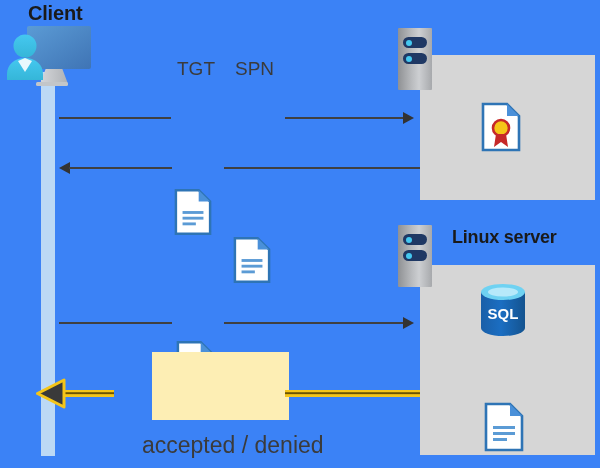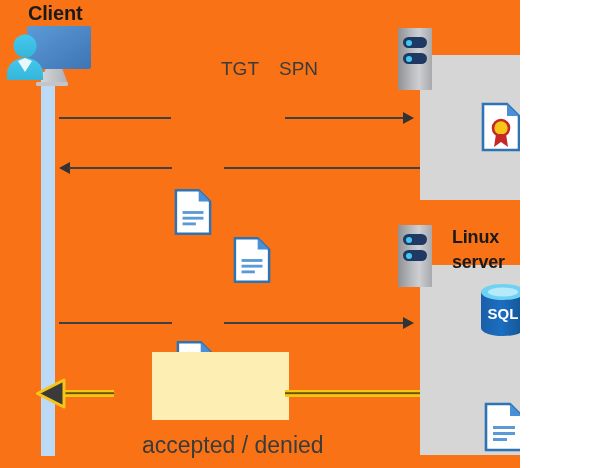--- a/index.html
+++ b/index.html
@@ -2,22 +2,22 @@
 <html><head>
 <meta charset="utf-8">
 <style>
   html,body{margin:0;padding:0;background:#ffffff;}
   body{
     font-family:"Liberation Sans", sans-serif;
     -webkit-font-smoothing:antialiased;
   }
   #canvas{
     position:relative;
-    width:520px;height:468px;
-    background:#f97316;
+    width:600px;height:468px;
+    background:#3b82f6;
     overflow:hidden;
   }
   .abs{position:absolute;}
 
   
   .title-bold{
     font-weight:bold;
     color:#1a1a1a;
     letter-spacing:-0.2px;
   }
@@ -76,21 +76,21 @@
   #highlight-box{left:152px;top:352px;width:137px;height:68px;background:#fdeeb4;}
   .yline{
     height:7px;
     background:linear-gradient(to bottom,#f5c518 0%,#f5c518 28%,#6b5300 38%,#6b5300 55%,#f5c518 66%,#f5c518 100%);
   }
   #ytail-left{left:56px;top:390px;width:58px;}
   #ytail-right{left:285px;top:390px;width:135px;}
   #yarrow{left:36px;top:378px;width:30px;height:31px;}
 
   
-  .lbl{color:#3b3b3b;font-size:19px;margin-left:44px;}
+  .lbl{color:#3b3b3b;font-size:19px;}
   #tgt-label{left:177px;top:58px;}
   #spn-label{left:235px;top:58px;text-align:center;}
   #accept-label{left:142px;top:432px;font-size:23px;color:#3b3b3b;}
   #keytab-label{left:440px;top:415px;font-size:19px;color:#3b3b3b;}
 </style>
 </head>
 <body>
 
 <div id="canvas">
 

